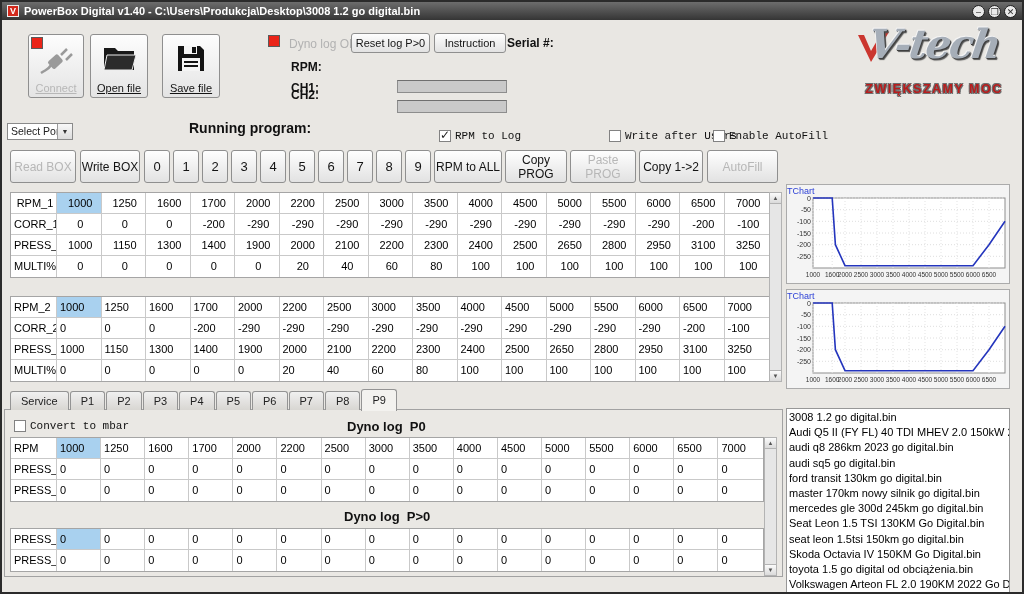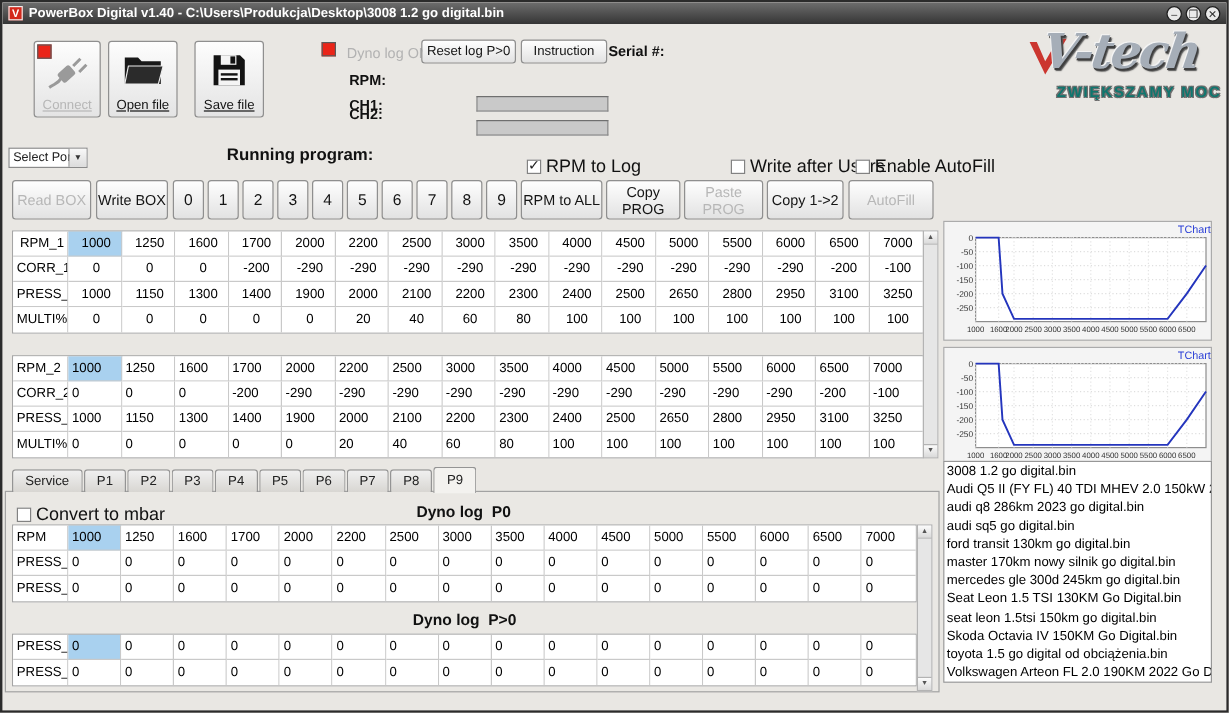--- a/index.html
+++ b/index.html
@@ -46,21 +46,21 @@
 
   .select { position:absolute; left:5px; top:103px; width:66px; height:17px; background:#fff;
     border:1px solid #8a8a8a; font-size:10.5px; line-height:15px; padding-left:3px; color:#222; }
   .select .arrow-box { position:absolute; right:0; top:0; width:15px; height:15px;
     background:linear-gradient(#f8f8f8,#dcdcdc); border-left:1px solid #9a9a9a;
     text-align:center; font-size:7px; line-height:15px; color:#333; }
 
   .cb-item { position:absolute; display:flex; align-items:center; gap:4px; }
   .cb { width:12px; height:12px; background:#fff; border:1px solid #828282; position:relative; flex:0 0 auto; }
   .cb.checked::after { content:"✓"; position:absolute; top:-3px; left:0px; font-size:12px; color:#1c1c1c; font-weight:bold; }
-  .cb-label { font-size:15px; color:#111; white-space:nowrap; }
+  .cb-label { font-size:11px; color:#111; white-space:nowrap;font-family:Liberation Mono, monospace; }
 
   
   .dtable { position:absolute; background:#fff; border:1px solid #a5a5a5; }
   .t-row { display:grid; grid-template-columns:46px repeat(16,44.5px); }
   .t-cell { height:21px; line-height:20px; font-size:11px; padding-left:3px;
     border-right:1px solid #c9c9c9; border-bottom:1px solid #c9c9c9; color:#000; background:#fff;
     overflow:hidden; white-space:nowrap; }
   .t-row:last-child .t-cell { border-bottom:none; }
   .t-cell:last-child { border-right:none; }
   .t-cell.sel { background:#a9d1ef; }
@@ -80,36 +80,36 @@
     background:linear-gradient(#f0f0f0,#d8d6d2); border:1px solid #949494; border-bottom:none;
     border-radius:3px 3px 0 0; margin-right:1px; }
   .tab.active { background:#f3f2ef; height:22px; line-height:21px; position:relative; z-index:2; }
 
   .panel { position:absolute; left:2px; top:389px; width:779px; height:168px;
     border:1px solid #a2a2a2; background:#eae8e4; }
   .dyno-title { position:absolute; font-size:13px; font-weight:bold; color:#111; white-space:pre; }
 
   
   .chart-panel { position:absolute; width:224px; height:100px; background:#f4f4f4; border:1px solid #ababab; }
-  .chart-title { text-align:right; color:#2b3fd6; font-size:9px; height:11px; line-height:12px; }
+  .chart-title { text-align:left; color:#2b3fd6; font-size:9px; height:11px; line-height:12px; }
   .chart-svg-slot { width:222px; height:87px; }
 
-  .file-list { position:absolute; left:784px; top:364px; width:224px; height:185px;
+  .file-list { position:absolute; left:784px; top:388px; width:224px; height:185px;
     background:#fff; border:1px solid #979797; overflow:hidden; padding:1px 0 0 2px; }
   .file-item { font-size:11px; line-height:15.2px; white-space:nowrap; color:#000; }
 
   
   .brand { position:absolute; left:848px; top:2px; width:168px; text-align:center; }
   .brand-name { display:inline-block; font-family:"DejaVu Serif","Liberation Serif",serif;
     font-style:italic; font-weight:bold; font-size:40px; line-height:44px; color:#a6aeb8;
     letter-spacing:-2px; transform:skewX(-8deg);
     text-shadow:-1px -1px 0 #f4f4f4, 1px 1px 0 #3f3f3f, 2px 2px 1px #565656; }
   .brand-v-accent { position:absolute; left:6px; top:10px; z-index:0; opacity:0.9; }
-  .brand-slogan { margin-top:4px; font-size:12.5px; font-weight:bold; letter-spacing:1.5px; color:#0f766e;
-    text-shadow:-1px -1px 0 #6e6e6e, 1px -1px 0 #6e6e6e, -1px 1px 0 #6e6e6e, 1px 1px 0 #6e6e6e; white-space:nowrap;text-align:right; }
+  .brand-slogan { margin-top:16px; font-size:12.5px; font-weight:bold; letter-spacing:1.5px; color:#b91c1c;
+    text-shadow:-1px -1px 0 #6e6e6e, 1px -1px 0 #6e6e6e, -1px 1px 0 #6e6e6e, 1px 1px 0 #6e6e6e; white-space:nowrap; }
 </style>
 </head>
 <body>
 
 <div class="window">
 
   <div class="titlebar">
     <div class="app-icon">V</div>
     <span class="title-text">PowerBox Digital v1.40 - C:\Users\Produkcja\Desktop\3008 1.2 go digital.bin</span>
     <div class="win-controls">

